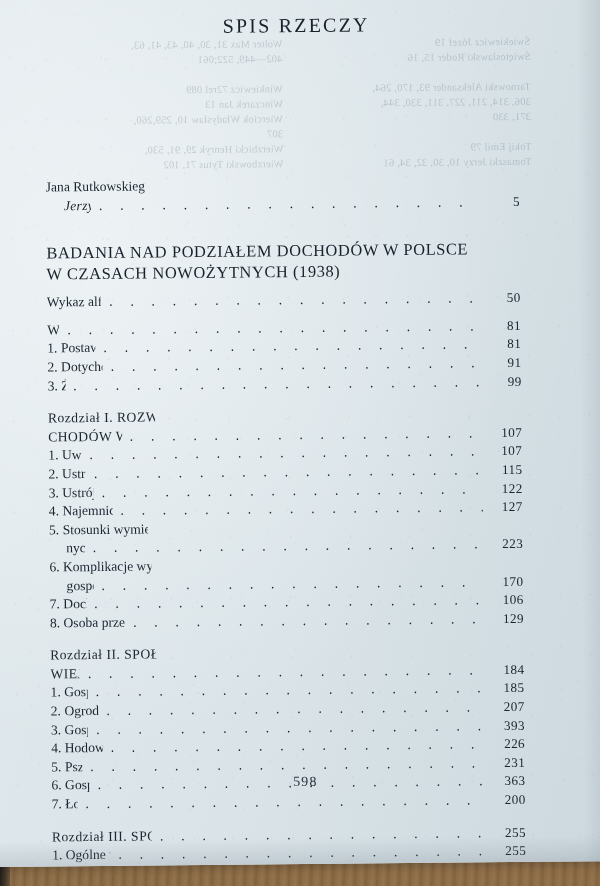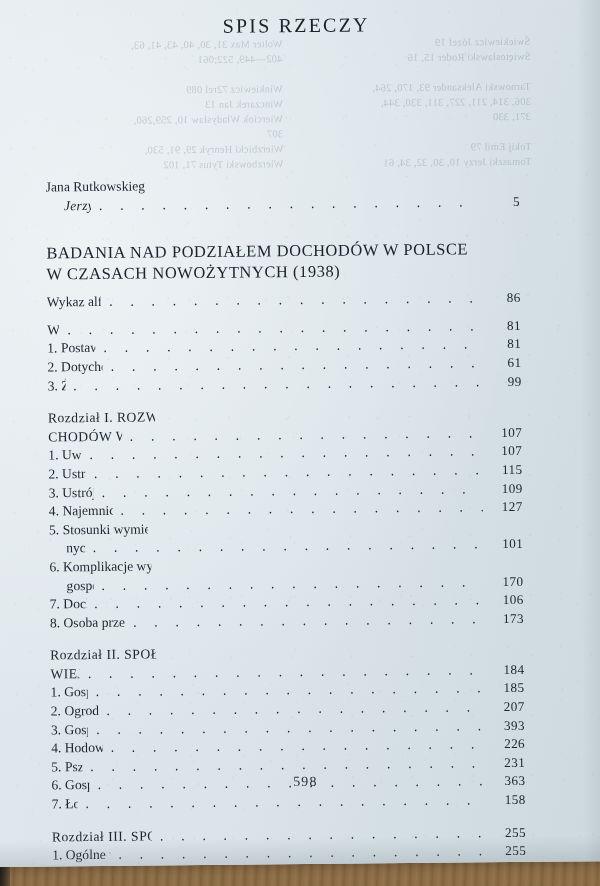--- a/index.html
+++ b/index.html
@@ -237,21 +237,21 @@
           <div class="big-head">
             <div>BADANIA NAD PODZIAŁEM DOCHODÓW W POLSCE</div>
             <div>W CZASACH NOWOŻYTNYCH (1938)</div>
           </div>
         </div>
         <div class="gap-sm"></div>
         <div class="entry">
           <div class="line">
             <span class="label">Wykaz alfabetycznych skróceń</span>
             <span class="leader">. . . . . . . . . . . . . . . . . . . . . . . . . . . . . . . . . . . . . . . . . . . . . . . . . . . . . . .</span>
-            <span class="pageno">86</span>
+            <span class="pageno">50</span>
           </div>
         </div>
         <div class="gap-sm"></div>
         <div class="entry">
           <div class="line">
             <span class="label">Wstęp</span>
             <span class="leader">. . . . . . . . . . . . . . . . . . . . . . . . . . . . . . . . . . . . . . . . . . . . . . . . . . . . . . .</span>
             <span class="pageno">81</span>
           </div>
         </div>
@@ -259,21 +259,21 @@
           <div class="line">
             <span class="label">1. Postawienie zagadnienia</span>
             <span class="leader">. . . . . . . . . . . . . . . . . . . . . . . . . . . . . . . . . . . . . . . . . . . . . . . . . . . . . . .</span>
             <span class="pageno">81</span>
           </div>
         </div>
         <div class="entry">
           <div class="line">
             <span class="label">2. Dotychczasowe opracowania</span>
             <span class="leader">. . . . . . . . . . . . . . . . . . . . . . . . . . . . . . . . . . . . . . . . . . . . . . . . . . . . . . .</span>
-            <span class="pageno">61</span>
+            <span class="pageno">91</span>
           </div>
         </div>
         <div class="entry">
           <div class="line">
             <span class="label">3. Źródła</span>
             <span class="leader">. . . . . . . . . . . . . . . . . . . . . . . . . . . . . . . . . . . . . . . . . . . . . . . . . . . . . . .</span>
             <span class="pageno">99</span>
           </div>
         </div>
         <div class="gap-md"></div>
@@ -300,40 +300,40 @@
           <div class="line">
             <span class="label">2. Ustrój czynszowy</span>
             <span class="leader">. . . . . . . . . . . . . . . . . . . . . . . . . . . . . . . . . . . . . . . . . . . . . . . . . . . . . . .</span>
             <span class="pageno">115</span>
           </div>
         </div>
         <div class="entry">
           <div class="line">
             <span class="label">3. Ustrój pańszczyźniany</span>
             <span class="leader">. . . . . . . . . . . . . . . . . . . . . . . . . . . . . . . . . . . . . . . . . . . . . . . . . . . . . . .</span>
-            <span class="pageno">109</span>
+            <span class="pageno">122</span>
           </div>
         </div>
         <div class="entry">
           <div class="line">
             <span class="label">4. Najemnictwo w ustroju feudalnym</span>
             <span class="leader">. . . . . . . . . . . . . . . . . . . . . . . . . . . . . . . . . . . . . . . . . . . . . . . . . . . . . . .</span>
             <span class="pageno">127</span>
           </div>
         </div>
         <div class="entry">
           <div class="line noleader">
             <span class="label">5. Stosunki wymienne i kredytowe między gospodarstwami jed-</span>
             <span class="leader">. . . . . . . . . . . . . . . . . . . . . . . . . . . . . . . . . . . . . . . . . . . . . . . . . . . . . . .</span>
             <span class="pageno"></span>
           </div>
           <div class="line wrapline-num">
             <span class="label">nych dóbr</span>
             <span class="leader">. . . . . . . . . . . . . . . . . . . . . . . . . . . . . . . . . . . . . . . . . . . . . . . . . . . . . . .</span>
-            <span class="pageno">101</span>
+            <span class="pageno">223</span>
           </div>
         </div>
         <div class="entry">
           <div class="line noleader">
             <span class="label">6. Komplikacje wywołane przez istnienie zewnętrznych stosunków</span>
             <span class="leader">. . . . . . . . . . . . . . . . . . . . . . . . . . . . . . . . . . . . . . . . . . . . . . . . . . . . . . .</span>
             <span class="pageno"></span>
           </div>
           <div class="line wrapline-num">
             <span class="label">gospodarczych</span>
@@ -345,21 +345,21 @@
           <div class="line">
             <span class="label">7. Dochody pańskie</span>
             <span class="leader">. . . . . . . . . . . . . . . . . . . . . . . . . . . . . . . . . . . . . . . . . . . . . . . . . . . . . . .</span>
             <span class="pageno">106</span>
           </div>
         </div>
         <div class="entry">
           <div class="line">
             <span class="label">8. Osoba przedsiębiorcy w ustroju feudalnym</span>
             <span class="leader">. . . . . . . . . . . . . . . . . . . . . . . . . . . . . . . . . . . . . . . . . . . . . . . . . . . . . . .</span>
-            <span class="pageno">173</span>
+            <span class="pageno">129</span>
           </div>
         </div>
         <div class="gap-md"></div>
         <div class="entry">
           <div class="line noleader caps-head">
             <span class="label">Rozdział II. SPOŁECZNA ORGANIZACJA GOSPODARSTWA</span>
             <span class="leader">. . . . . . . . . . . . . . . . . . . . . . . . . . . . . . . . . . . . . . . . . . . . . . . . . . . . . . .</span>
             <span class="pageno"></span>
           </div>
           <div class="line caps-head">
@@ -407,21 +407,21 @@
           <div class="line">
             <span class="label">6. Gospodarka rybna</span>
             <span class="leader">. . . . . . . . . . . . . . . . . . . . . . . . . . . . . . . . . . . . . . . . . . . . . . . . . . . . . . .</span>
             <span class="pageno">363</span>
           </div>
         </div>
         <div class="entry">
           <div class="line">
             <span class="label">7. Łowiectwo</span>
             <span class="leader">. . . . . . . . . . . . . . . . . . . . . . . . . . . . . . . . . . . . . . . . . . . . . . . . . . . . . . .</span>
-            <span class="pageno">158</span>
+            <span class="pageno">200</span>
           </div>
         </div>
         <div class="gap-md"></div>
         <div class="entry">
           <div class="line caps-head">
             <span class="label">Rozdział III. SPOŁECZNA ORGANIZACJA PRZEMYSŁU</span>
             <span class="leader">. . . . . . . . . . . . . . . . . . . . . . . . . . . . . . . . . . . . . . . . . . . . . . . . . . . . . . .</span>
             <span class="pageno">255</span>
           </div>
         </div>

